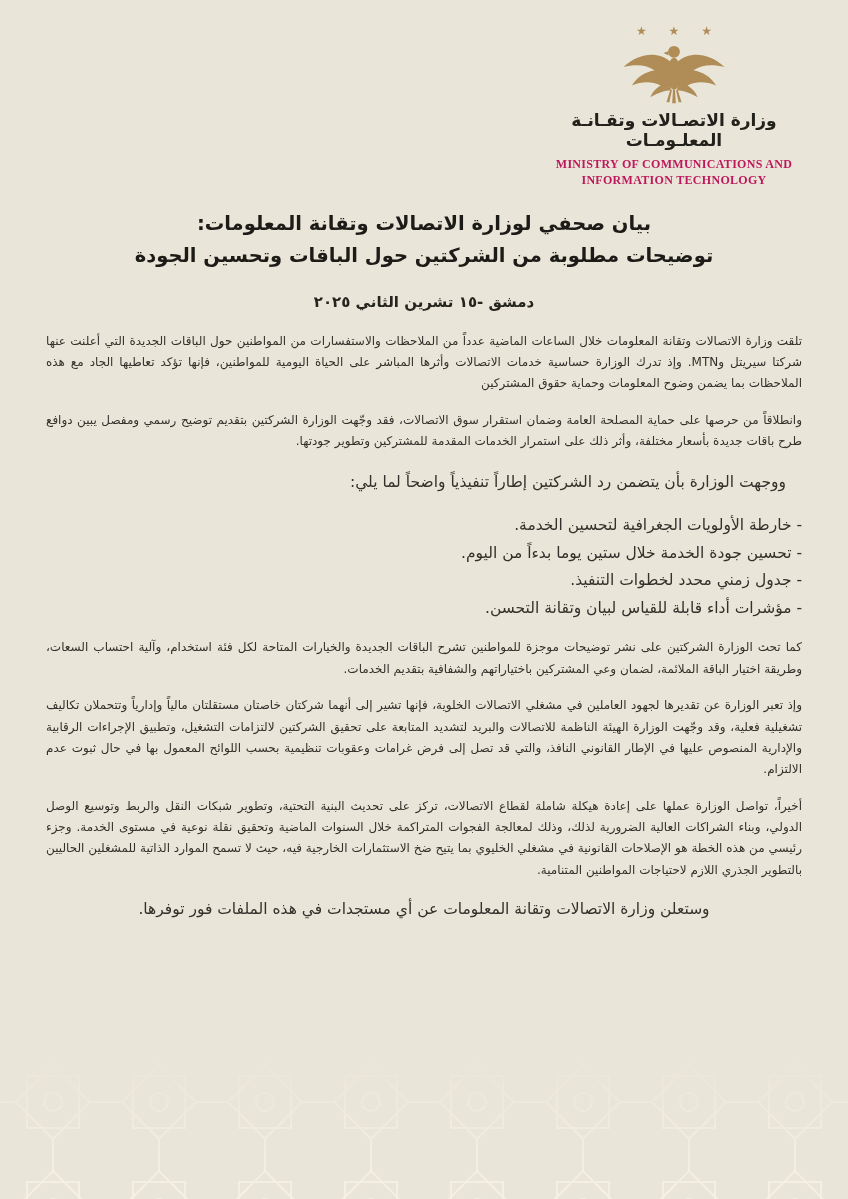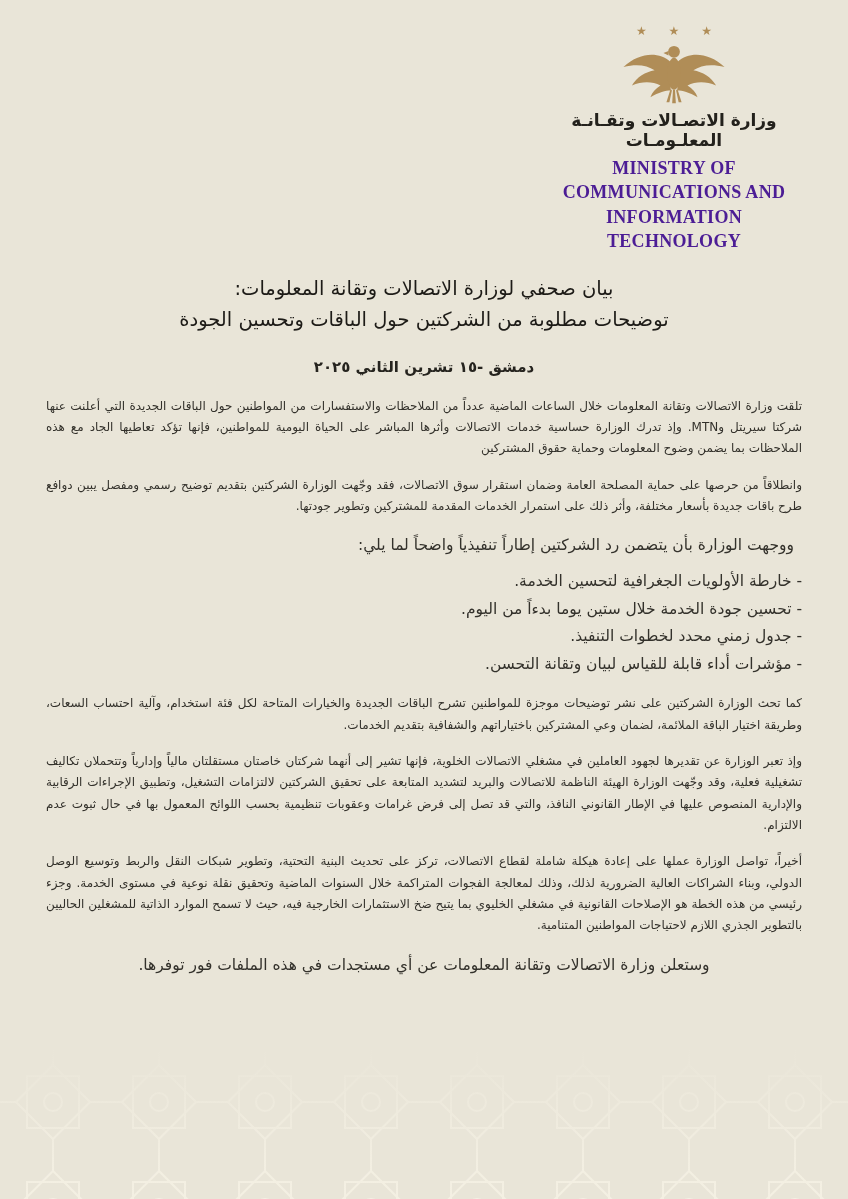--- a/index.html
+++ b/index.html
@@ -36,38 +36,38 @@
   .eagle{display:block;margin:0 auto;}
   .ministry-ar{
     font-size:17px;
     font-weight:bold;
     color:#23211c;
     margin-top:6px;
     direction:rtl;
   }
   .ministry-en{
     font-family:"Liberation Serif", serif;
-    font-size:18px;
+    font-size:12px;
     font-weight:600;
-    color:#4c1d95;
+    color:#be185d;
     line-height:1.35;
     margin-top:6px;
     letter-spacing:0.3px;
   }
   
   .content{
     position:relative;
     z-index:2;
     margin:20px 46px 0 46px;
     direction:rtl;
     color:#33312b;
   }
   .doc-title{
     text-align:center;
-    font-weight:normal;
+    font-weight:bold;
     font-size:19.5px;
     color:#1d1b17;
     line-height:1.6;
   }
   .dateline{
     text-align:center;
     font-weight:bold;
     font-size:15px;
     color:#26241f;
     margin:22px 0 20px 0;
@@ -75,21 +75,21 @@
   .para{
     text-align:justify;
     font-size:12px;
     line-height:1.78;
     margin:0 0 15px 0;
   }
   .list-intro{
     text-align:right;
     font-size:15.5px;
     line-height:1.78;
-    margin:8px;
+    margin:16px;
   }
   .list-item{
     text-align:right;
     font-size:15.5px;
     line-height:1.78;
     margin:0;
   }
   .list-block{margin:0 0 15px 0;}
   .closing{
     text-align:center;

